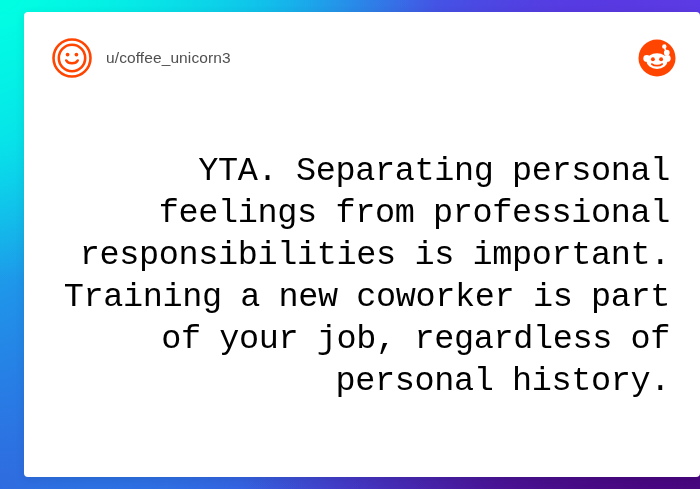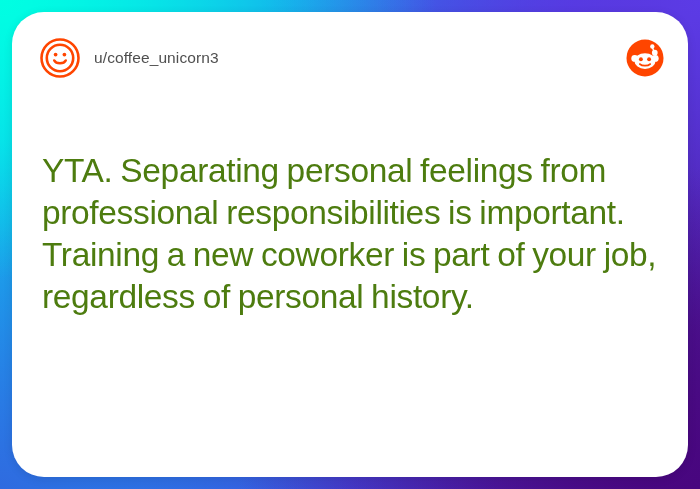--- a/index.html
+++ b/index.html
@@ -22,27 +22,27 @@
       radial-gradient(130% 120% at 0% 0%, #00FFE2 0%, rgba(0,255,226,0) 48%),
       radial-gradient(120% 120% at 100% 100%, #48067F 0%, rgba(72,6,127,0) 55%),
       radial-gradient(120% 130% at 100% 0%, #5C3BE6 0%, rgba(92,59,230,0) 52%),
       radial-gradient(130% 130% at 0% 100%, #2F6BE0 0%, rgba(47,107,224,0) 55%),
       linear-gradient(115deg, #08D9F0 0%, #1E8FF0 32%, #4A39D8 62%, #4B0D80 100%);
     overflow: hidden;
   }
 
   #card {
     position: absolute;
-    left: 12px;
+    left: 24px;
     top: 12px;
     width: 676px;
     height: 465px;
     box-sizing: border-box;
     background: #FFFFFF;
-    border-radius: 32px;
+    border-radius: 4px;
     box-shadow: 0 2px 10px rgba(0,0,0,0.10);
     overflow: hidden;
   }
 
   
   #card-header {
     position: absolute;
     left: 0;
     top: 0;
     right: 0;
@@ -83,29 +83,30 @@
     position: absolute;
     left: 0;
     top: 92px;
     right: 0;
     bottom: 0;
     padding: 46px 30px 0 30px;
     box-sizing: border-box;
   }
 
   #post-text {
-    font-family: Liberation Sans, sans-serif;
+    font-family: Liberation Mono, monospace;
     font-size: 33.5px;
     line-height: 42px;
-    color: #4d7c0f;
+    color: #000000;
     letter-spacing: -0.35px;
     word-spacing: -1.2px;
     font-weight: 400;
     margin: 0;
     max-width: 630px;
+    text-align: right;
   }
 </style>
 </head>
 <body>
 
 <div id="stage">
 
   <div id="card">
 
     <div id="card-header">

